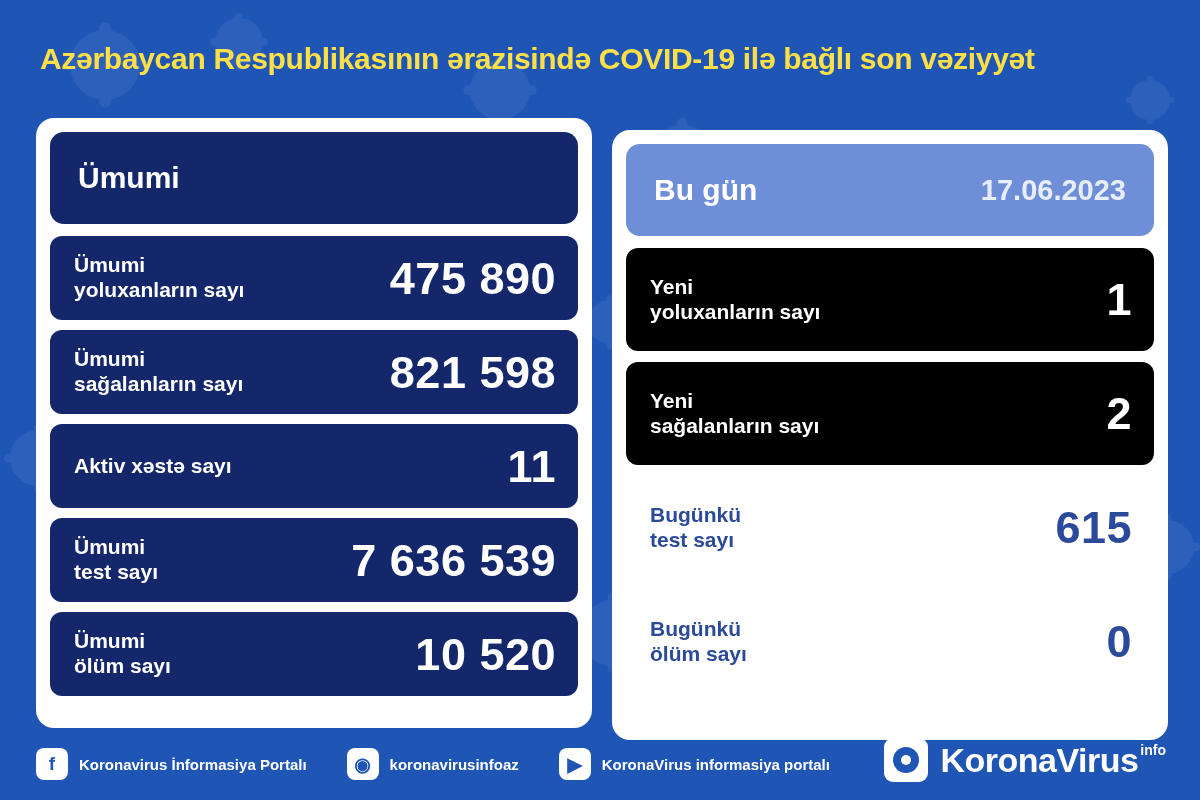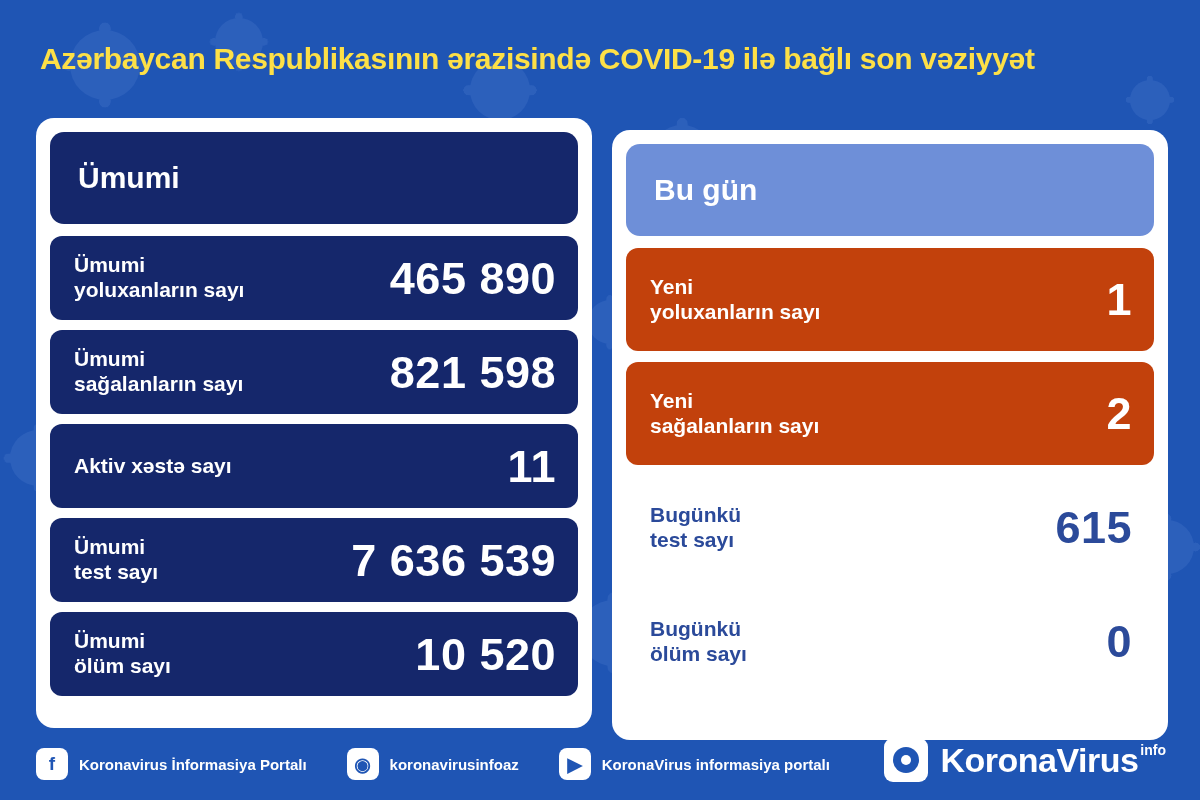--- a/index.html
+++ b/index.html
@@ -90,21 +90,21 @@
   .row {
     height: 84px;
     border-radius: 12px;
     margin-bottom: 10px;
     display: flex;
     align-items: center;
     justify-content: space-between;
     padding: 0 22px 0 24px;
   }
   #panel-total .row { background: #15276b; }
-  #panel-today .row { background: #c2410c; }
+  #panel-today .row { background: #000000; }
   #panel-today .row:nth-child(3),
   #panel-today .row:nth-child(4) { background: #ffffff; }
 
   .row .label {
     color: #ffffff;
     font-size: 21px;
     font-weight: bold;
     line-height: 1.18;
     white-space: pre-line;
   }
@@ -219,21 +219,21 @@
   <div class="headline">Azərbaycan Respublikasının ərazisində COVID-19 ilə bağlı son vəziyyət</div>
 
   <div class="panel" id="panel-total">
     <div class="panel-head" id="head-total">
       <span class="title">Ümumi</span>
     </div>
     <div class="rows">
       <div class="row">
         <span class="label">Ümumi
 yoluxanların sayı</span>
-        <span class="value">465 890</span>
+        <span class="value">475 890</span>
       </div>
       <div class="row">
         <span class="label">Ümumi
 sağalanların sayı</span>
         <span class="value">821 598</span>
       </div>
       <div class="row">
         <span class="label">Aktiv xəstə sayı</span>
         <span class="value">11</span>
       </div>
@@ -246,20 +246,21 @@
         <span class="label">Ümumi
 ölüm sayı</span>
         <span class="value">10 520</span>
       </div>
     </div>
   </div>
 
   <div class="panel" id="panel-today">
     <div class="panel-head" id="head-today">
       <span class="title">Bu gün</span>
+      <span class="date">17.06.2023</span>
     </div>
     <div class="rows">
       <div class="row">
         <span class="label">Yeni
 yoluxanların sayı</span>
         <span class="value">1</span>
       </div>
       <div class="row">
         <span class="label">Yeni
 sağalanların sayı</span>

